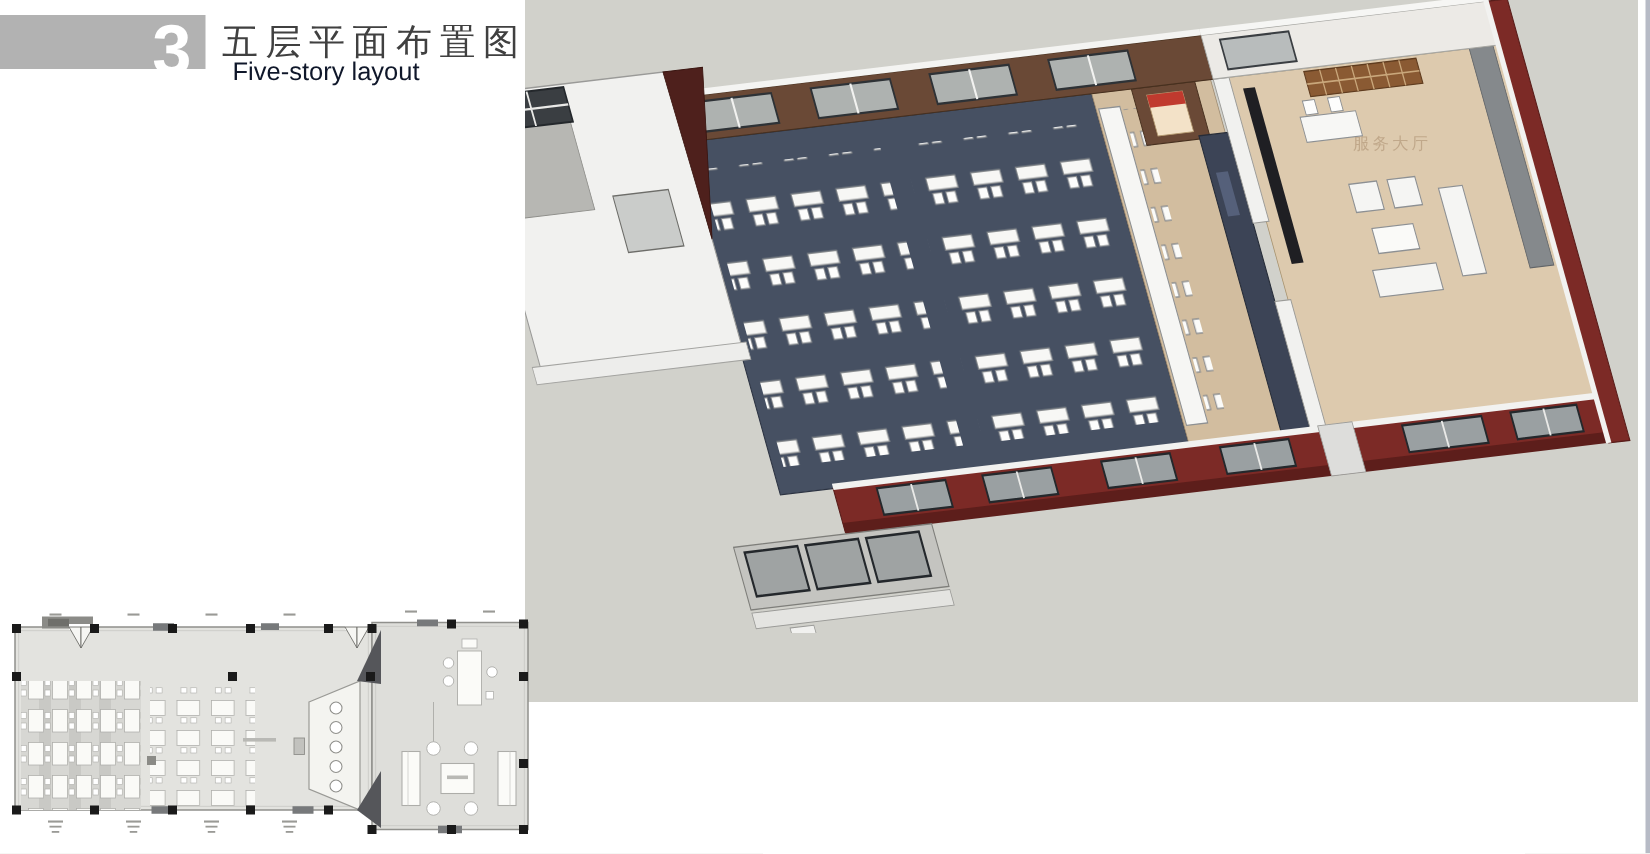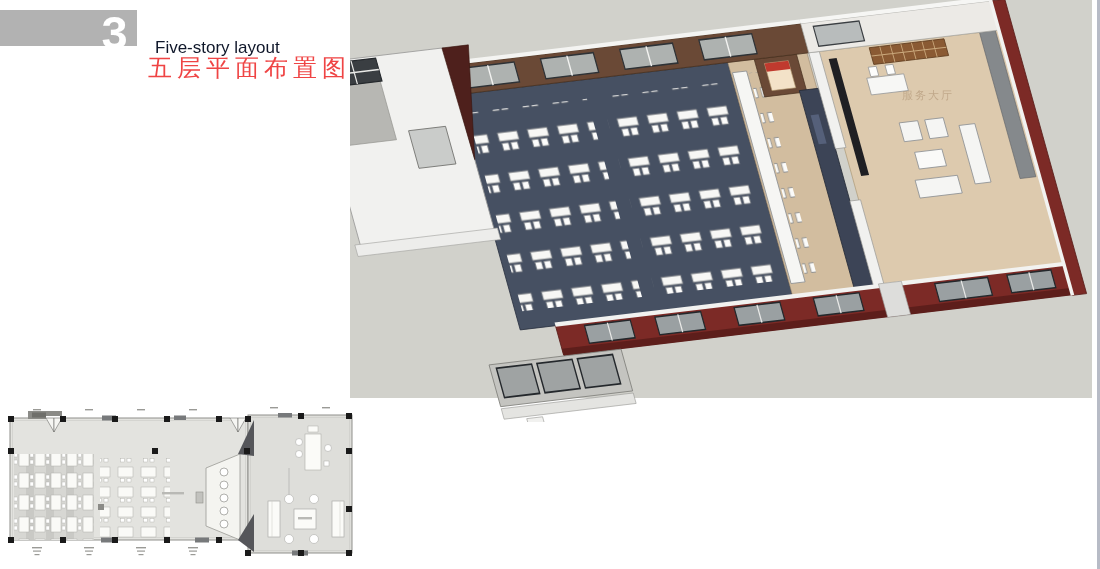--- a/index.html
+++ b/index.html
@@ -11,30 +11,30 @@
   #header{position:absolute;left:0;top:0;width:350px;height:70px;}
   .num-box{
     position:absolute;left:0;top:10px;width:137px;height:36px;background:#b2b2b2;
   }
   .num{
     position:absolute;left:92px;top:-3px;width:45px;text-align:center;
     font-size:47px;font-weight:bold;color:#ffffff;line-height:52px;
     font-family:"Liberation Sans",sans-serif;
   }
   .title-zh{
-    position:absolute;left:148px;top:12px;font-size:24px;color:#ef4444;
-    letter-spacing:5px;font-family:"DejaVu Serif",serif;white-space:nowrap;margin-top:40px;
+    position:absolute;left:148px;top:12px;font-size:24px;color:#404040;
+    letter-spacing:5px;font-family:"DejaVu Serif",serif;white-space:nowrap;
   }
   .title-en{
     position:absolute;left:155px;top:38px;font-size:17px;color:#0f172a;
     font-family:"Liberation Sans",sans-serif;white-space:nowrap;
   }
   
   #render3d{
-    position:absolute;left:350px;top:0;width:742px;height:398px;
+    position:absolute;left:350px;top:0;width:742px;height:468px;
     background:#d1d1cb;
   }
   #render3d svg{position:absolute;left:0;top:0;}
   .watermark{
     position:absolute;left:552px;top:88px;font-size:11px;color:rgba(150,118,86,0.40);
     letter-spacing:2px;pointer-events:none;white-space:nowrap;
   }
   
   .edge-line{position:absolute;right:0;top:0;width:3px;height:569px;background:#b7bbc6;}
   

